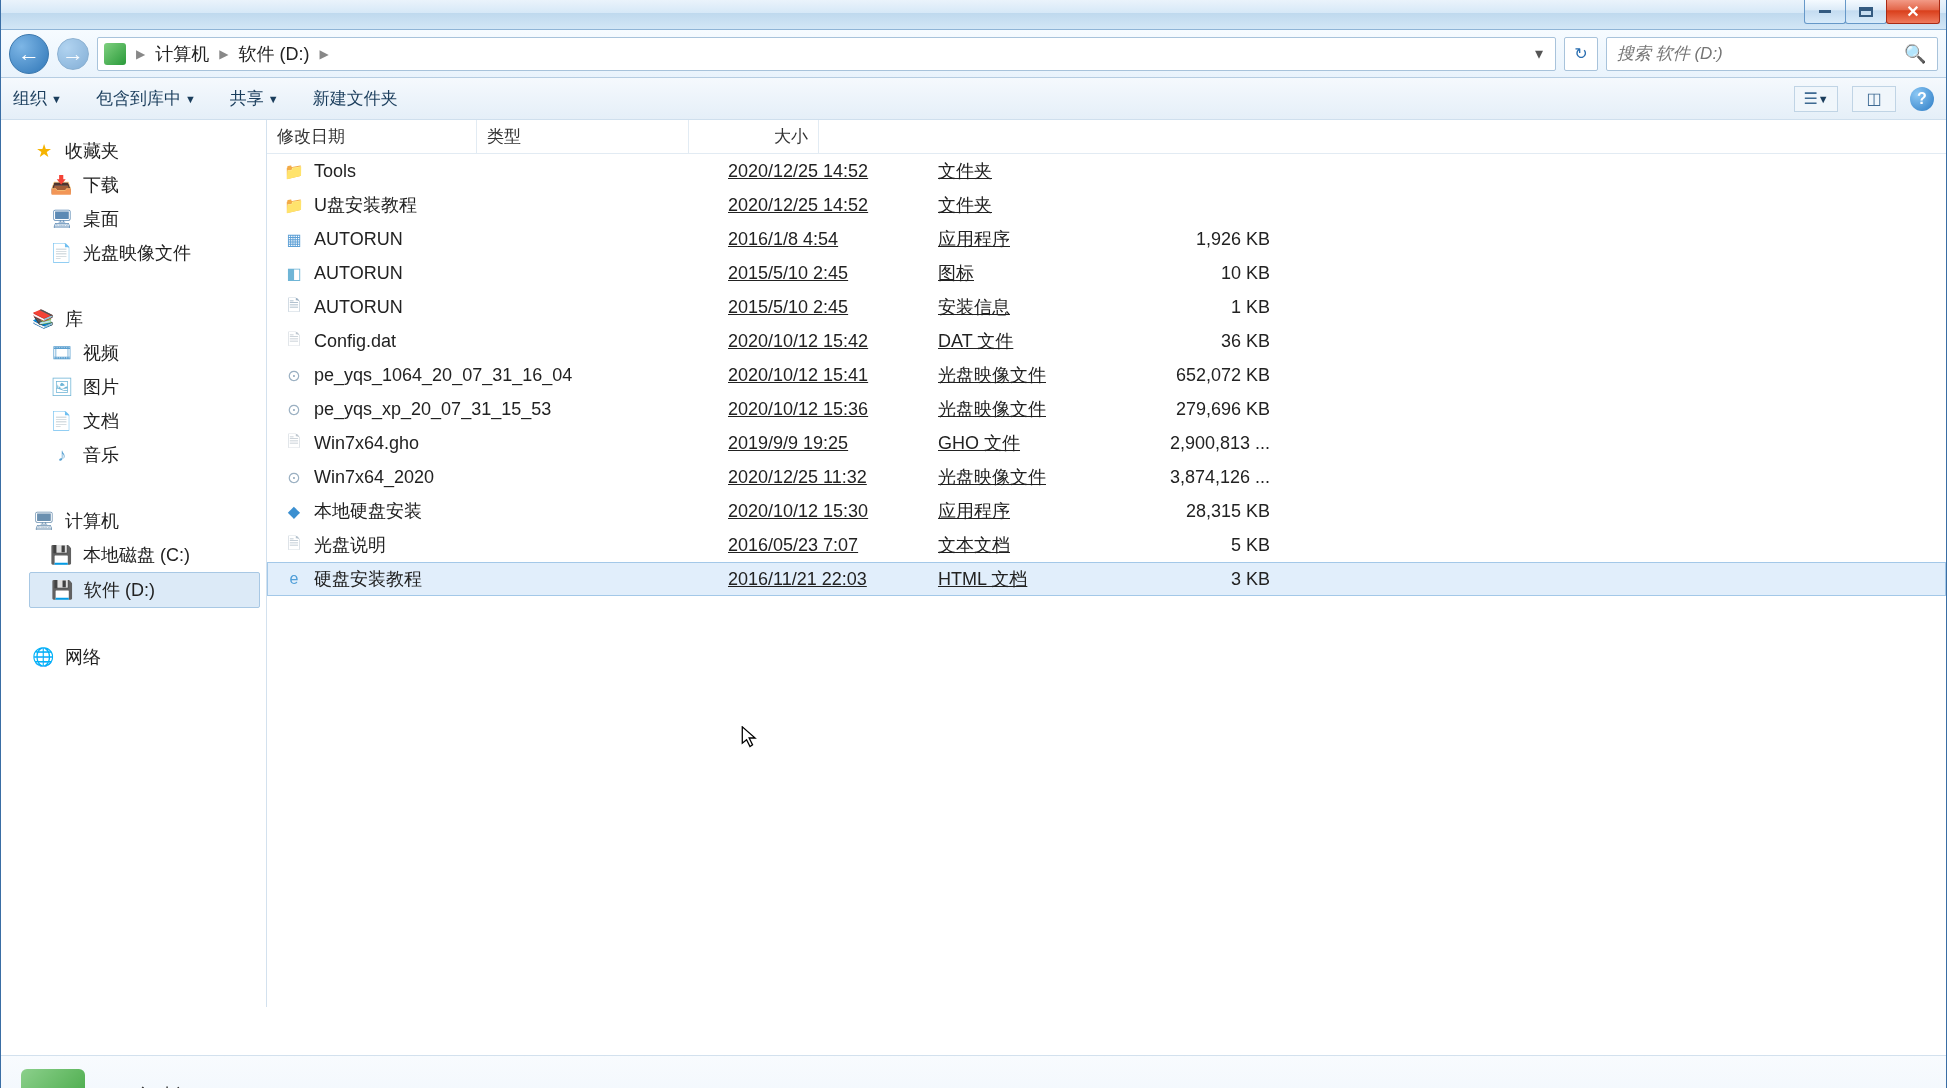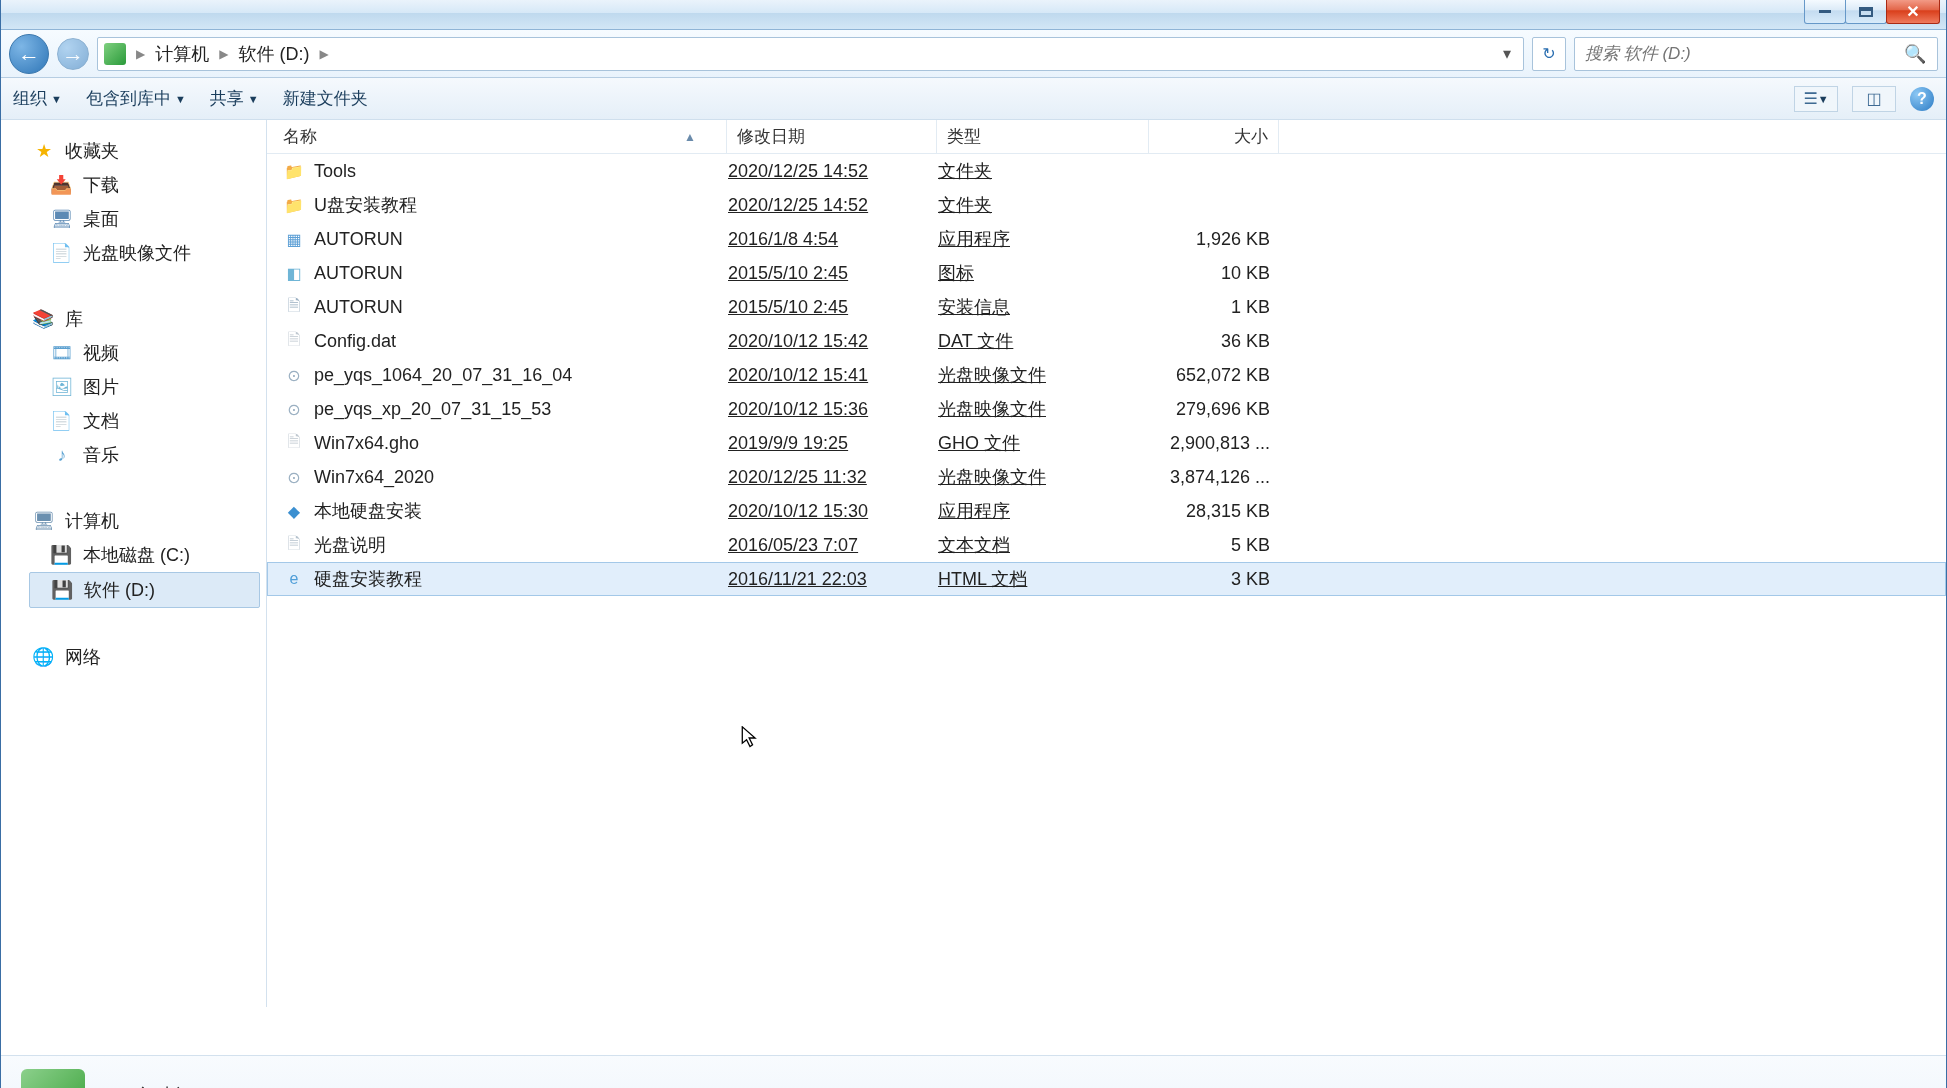--- a/index.html
+++ b/index.html
@@ -55,32 +55,32 @@
   border-radius: 3px; margin-right: 4px;
 }
 .bc-sep { color:#888; margin:0 6px; font-size:12px; }
 .bc-item { font-size: 18px; color:#222; padding: 2px 4px; }
 .bc-drop { margin-left:auto; color:#555; padding:0 6px; }
 .refresh-btn {
   width: 34px; height: 34px; border: 1px solid #a8c3db; background:#fff;
   display:flex; align-items:center; justify-content:center; color:#2a6eb0; border-radius:2px;
 }
 .searchbox {
-  width: 364px; height: 34px; border: 1px solid #a8c3db; background:#fff;
+  width: 332px; height: 34px; border: 1px solid #a8c3db; background:#fff;
   display: flex; align-items: center; padding: 0 10px; color:#999; border-radius:2px;
 }
 .searchbox input { border:none; outline:none; flex:1; font-size:17px; font-style:italic; color:#999; background:transparent; }
 .search-icon { color:#5a8ab8; font-size:18px; }
 
 
 .toolbar {
   height: 42px;
   background: linear-gradient(180deg,#f5f9fd 0%,#e5eff8 100%);
   border-bottom: 1px solid #cfdfed;
-  display:flex; align-items:center; padding:0 12px; gap: 24px;
+  display:flex; align-items:center; padding:0 12px; gap: 34px;
 }
 .tb-item { font-size:17px; color:#1a3d5c; display:flex; align-items:center; gap:4px; }
 .tb-caret { font-size:11px; color:#1a3d5c; }
 .tb-right { margin-left:auto; display:flex; align-items:center; gap:14px; }
 .tb-view-btn {
   width: 44px; height:26px; border:1px solid #c0d4e5;
   display:flex; align-items:center; justify-content:center; color:#3e6a93; background:#f0f6fb;
 }
 .tb-help {
   width:24px; height:24px; border-radius:50%;
@@ -300,24 +300,20 @@
       <div class="nav-group">
         <div class="nav-head">
             <span class="ic ic-network">🌐</span>
             <span>网络</span>
           </div>
       </div>
     </div>
 
     <div class="filelist">
       <div class="columns">
-        <div class="col col-name">
-            <span>名称</span>
-            <span class="sort-arrow">▲</span>
-          </div>
         <div class="col col-date">
             <span>修改日期</span>
           </div>
         <div class="col col-type">
             <span>类型</span>
           </div>
         <div class="col col-size">
             <span>大小</span>
           </div>
       </div>

